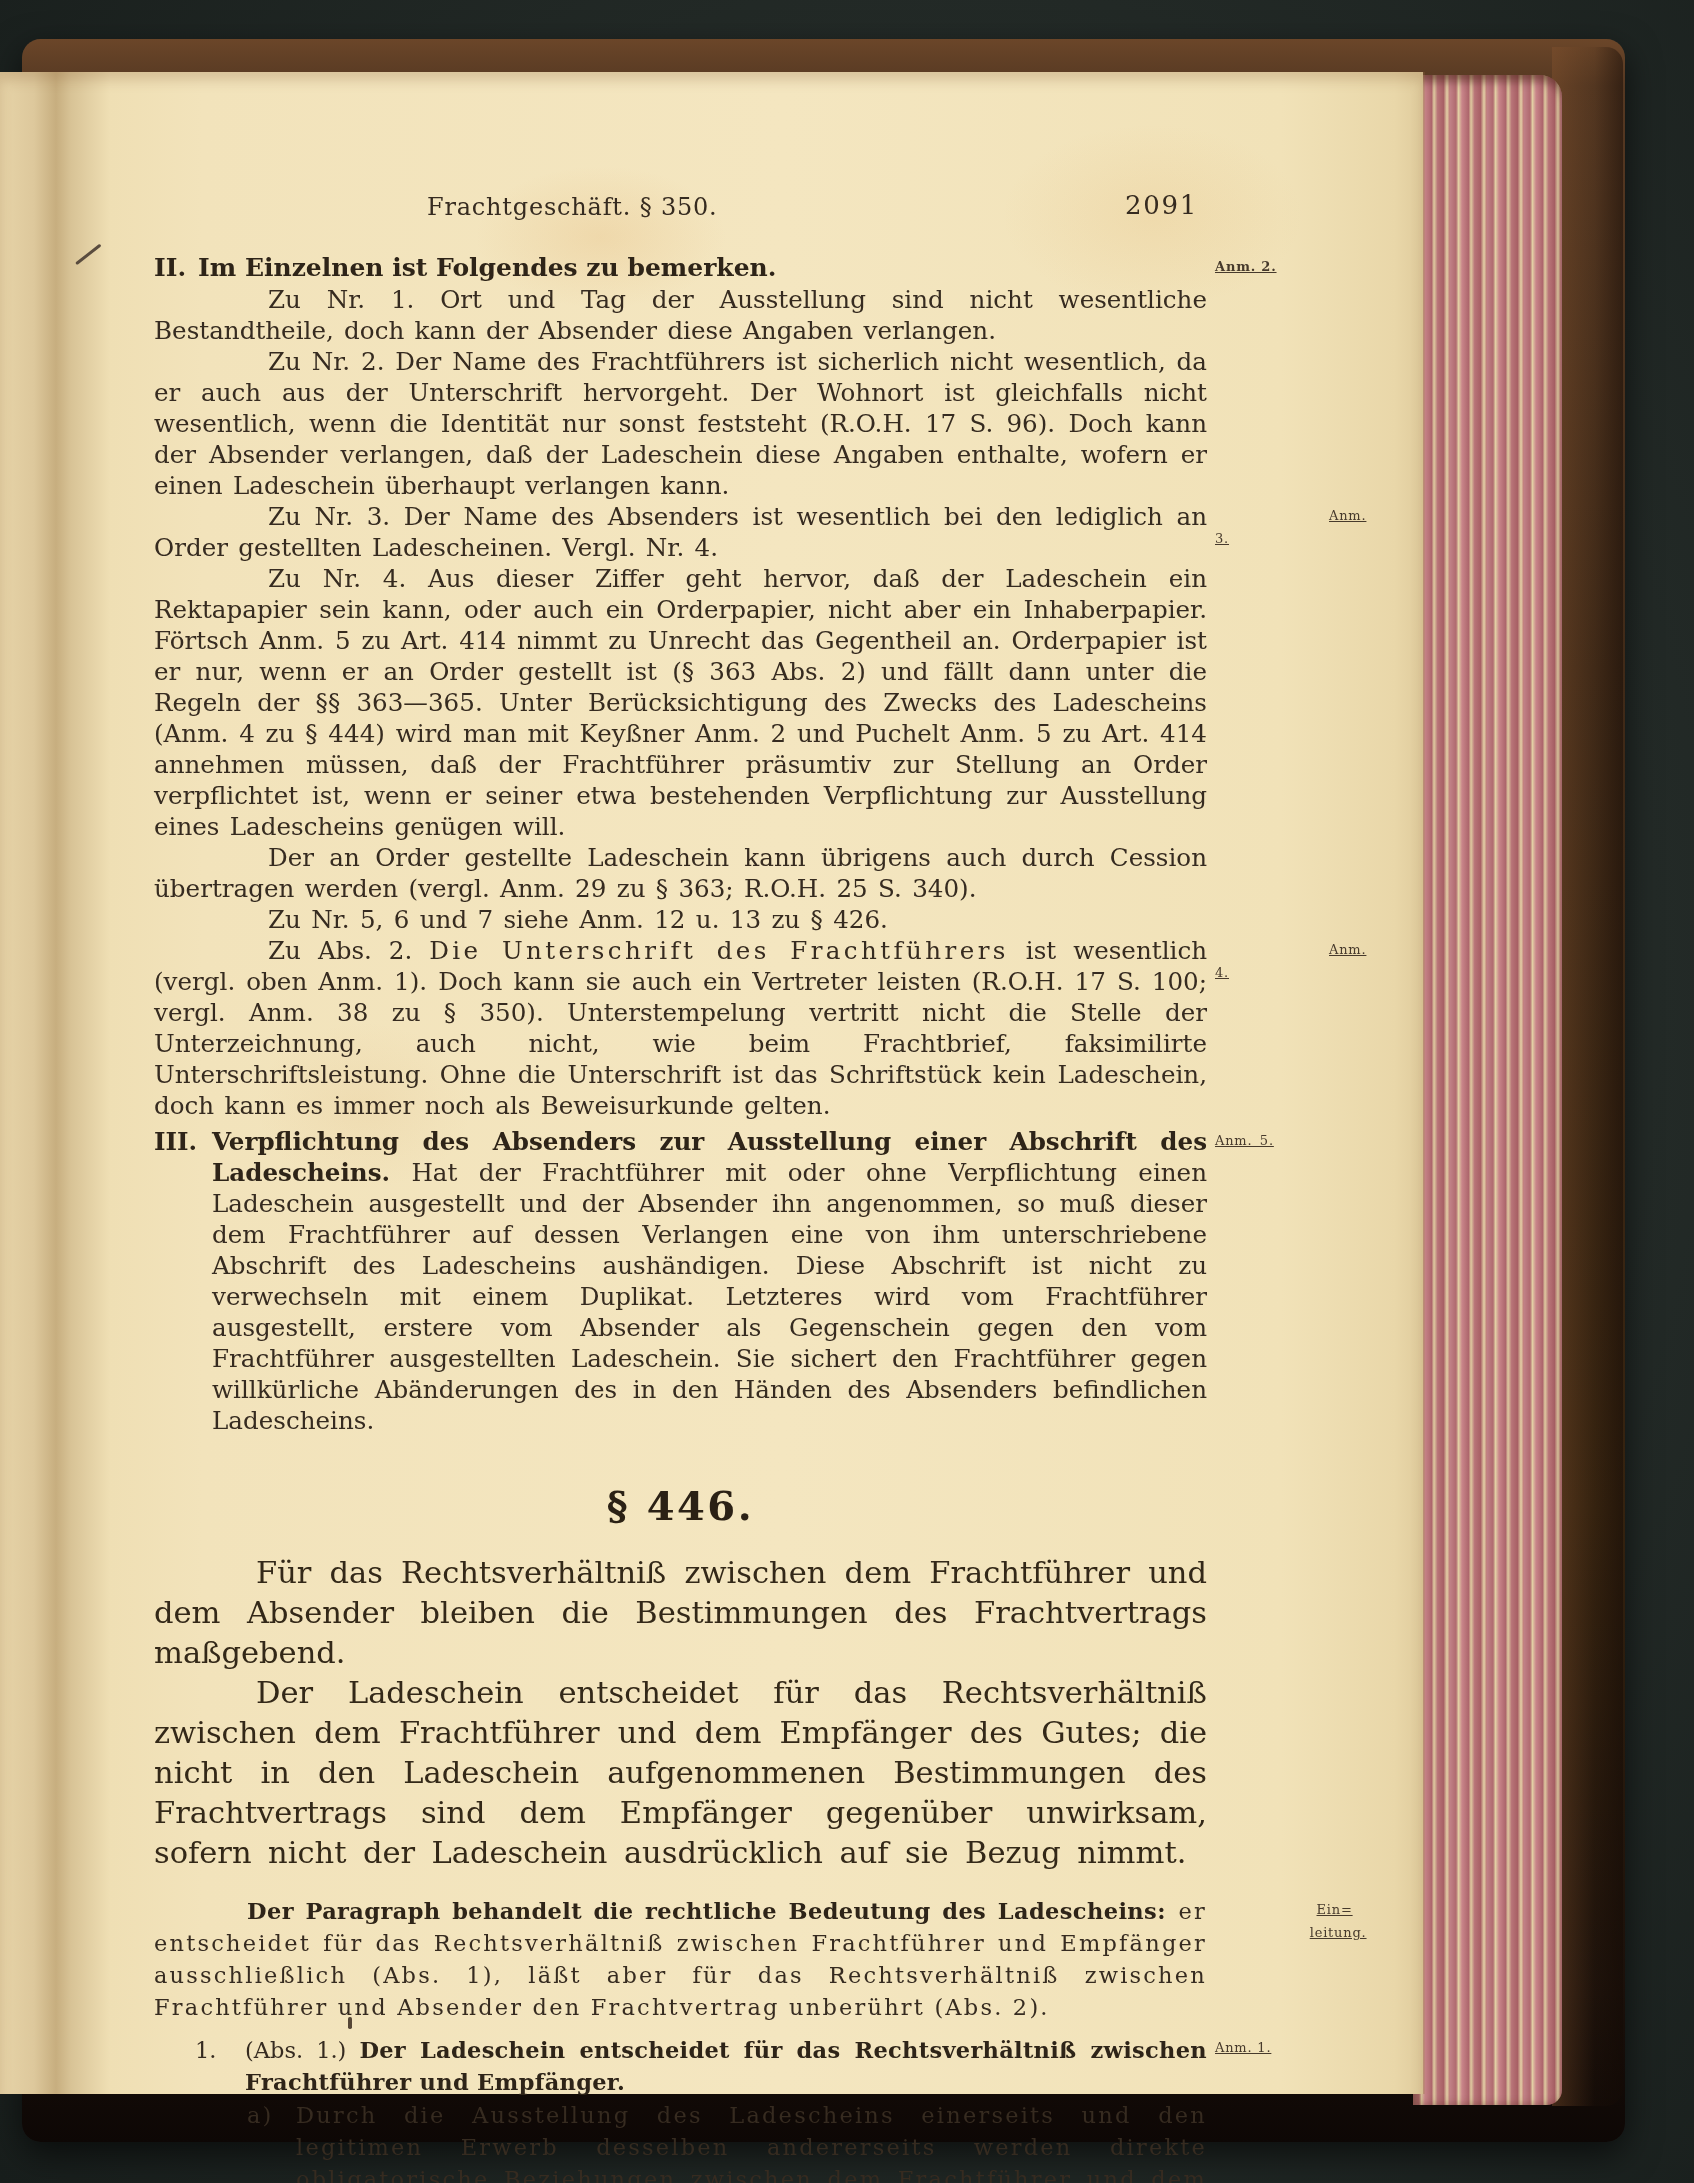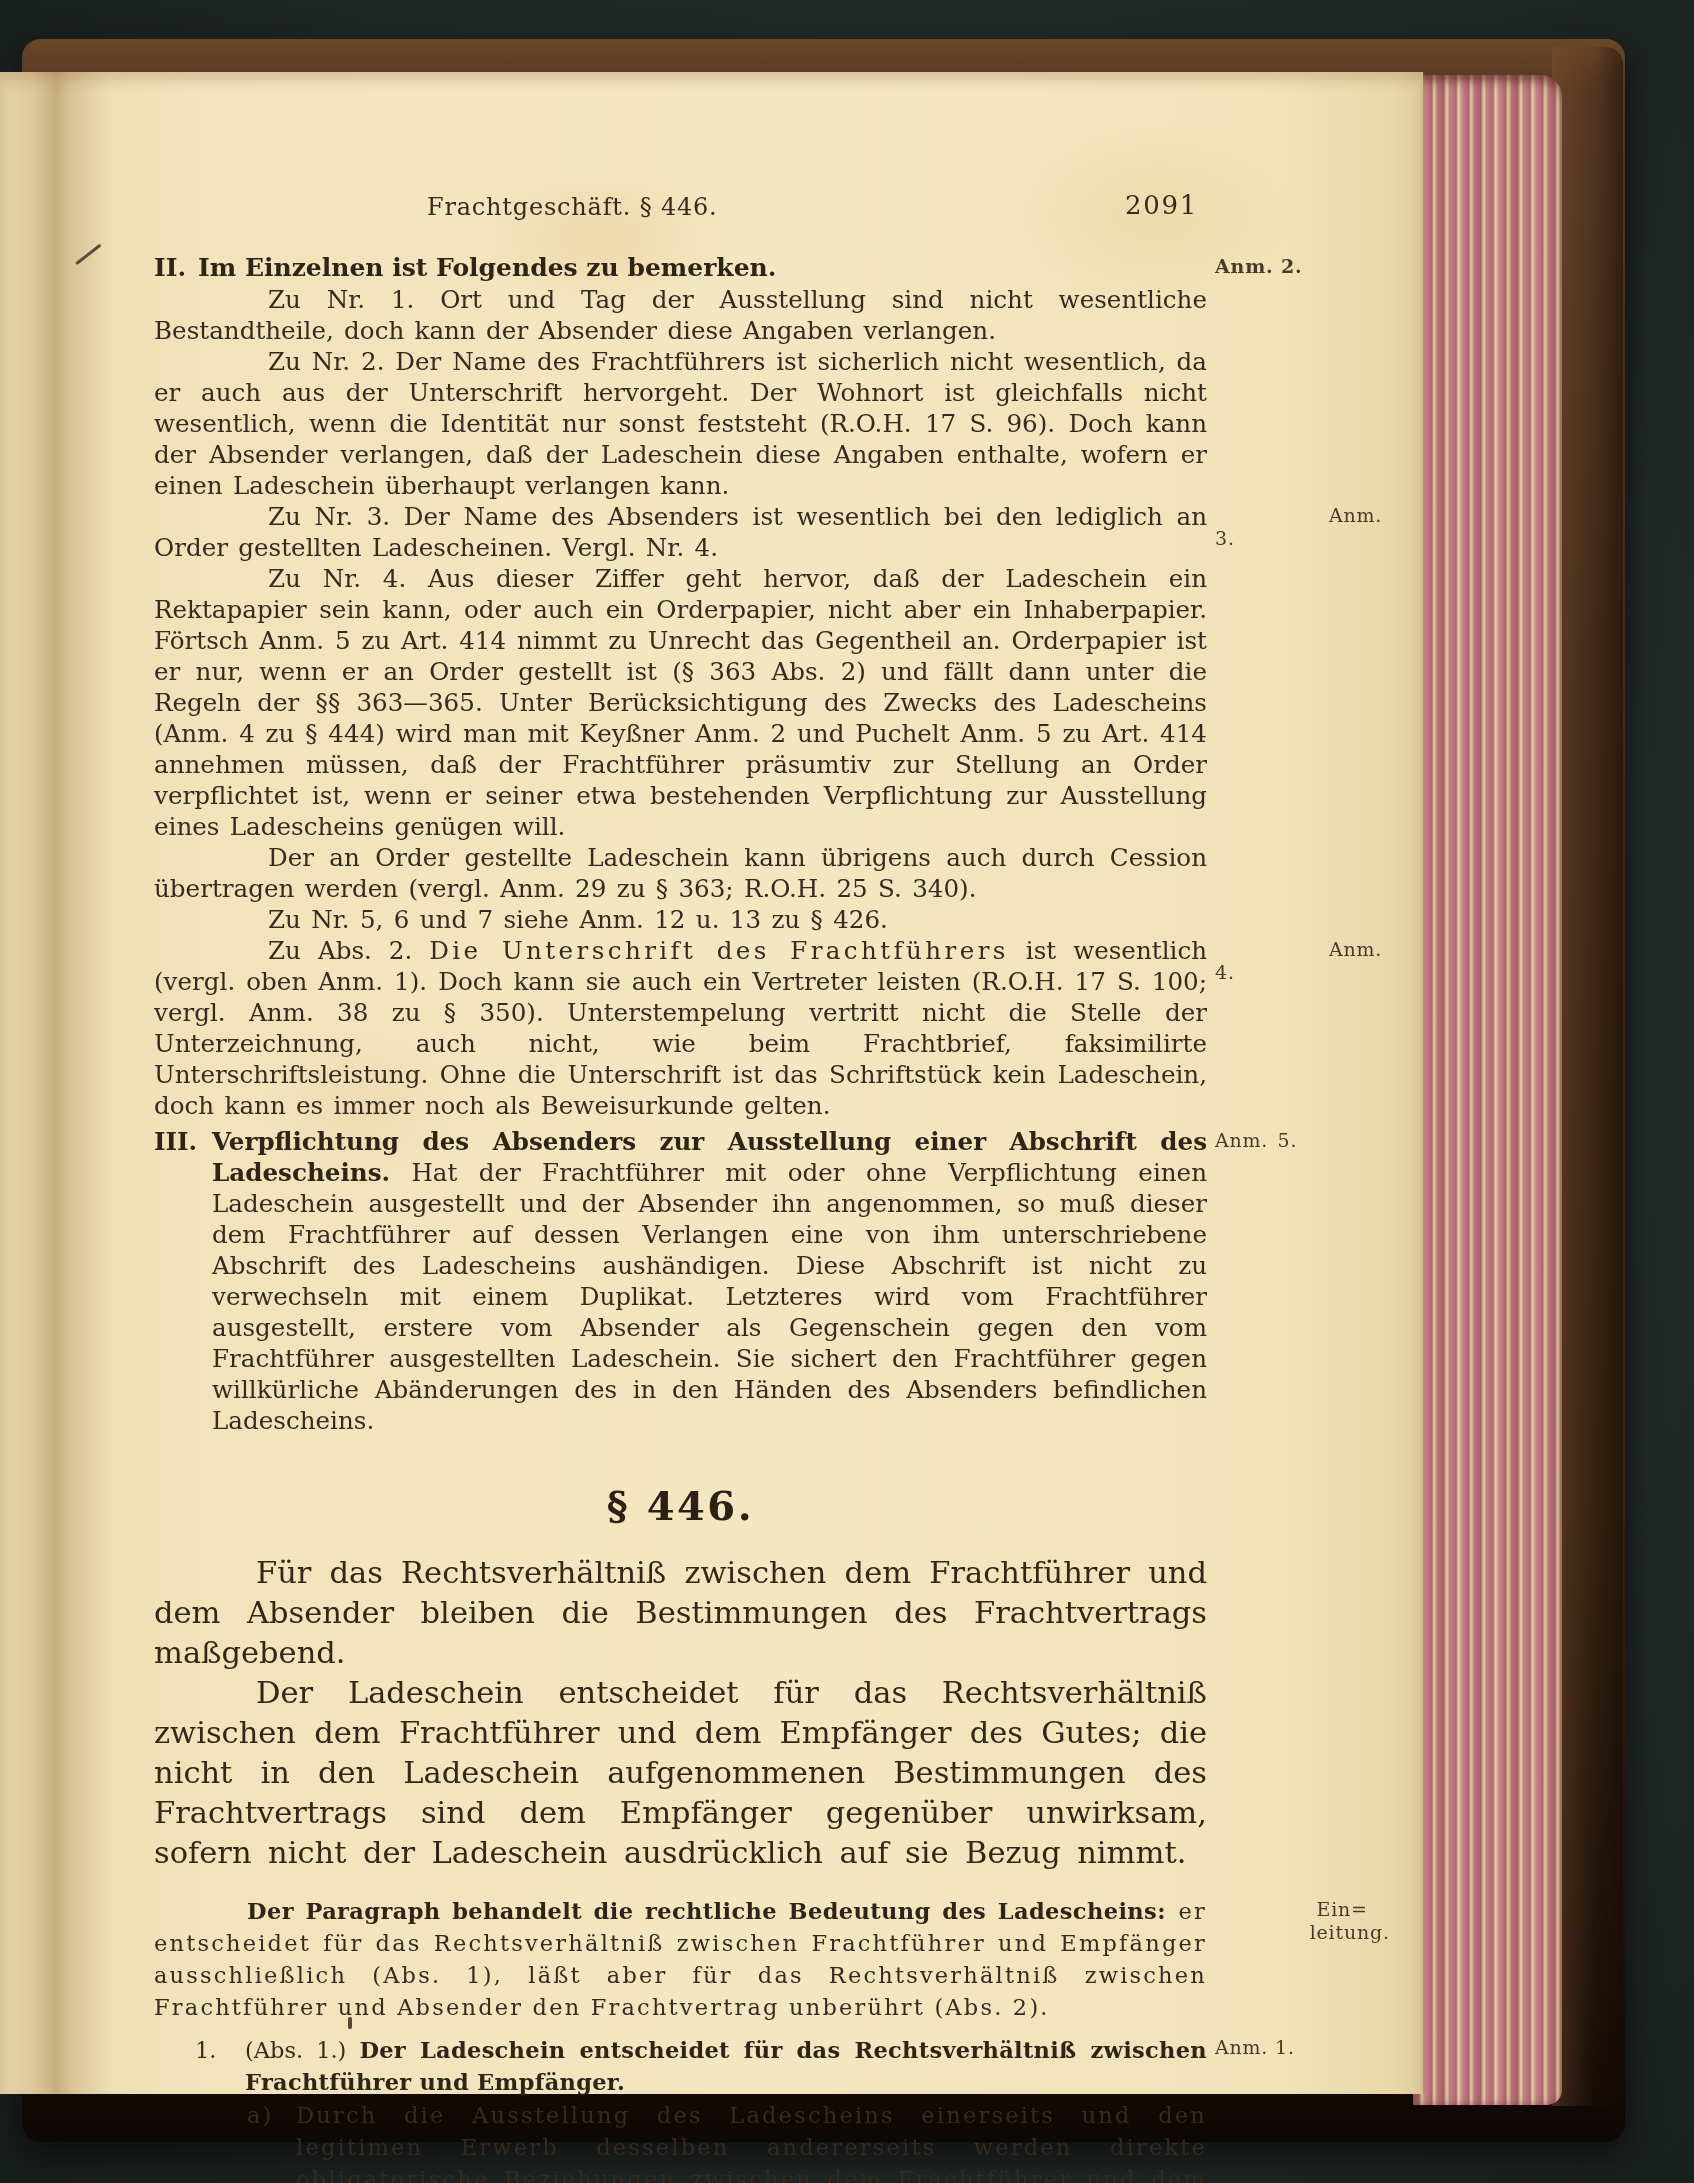--- a/index.html
+++ b/index.html
@@ -29,22 +29,22 @@
   .s2{left:1000px;top:51px;width:305px;height:186px;background:radial-gradient(ellipse,rgba(220,160,80,0.13),rgba(220,160,80,0) 70%);}
   .s3{left:254px;top:949px;width:220px;height:169px;background:radial-gradient(ellipse,rgba(200,140,70,0.09),rgba(200,140,70,0) 70%);}
   .pen-mark{position:absolute;left:73px;top:181px;width:30.5px;height:3.4px;background:#5a4c3e;border-radius:1.7px;
           transform:rotate(-38deg);}
   .speck{position:absolute;left:348px;top:1945px;width:4.2px;height:12px;background:#564737;border-radius:1.7px;}
   
   .content{position:absolute;left:154px;top:0;width:1053px;}
   .running-head{position:relative;height:34px;margin-top:121px;font-size:24px;}
   .head-title{position:absolute;left:273px;top:0;letter-spacing:0.8px;}
   .head-page{position:absolute;left:971px;top:-3.4px;font-size:26px;letter-spacing:1.7px;}
-  .margin-note{position:absolute;left:1061px;top:2.5px;width:152px;font-size:19px;line-height:23px;
-          color:#473a2c;letter-spacing:0.8px;}
+  .margin-note{position:absolute;left:1061px;top:2.5px;width:152px;font-size:13px;line-height:23px;
+          color:#473a2c;letter-spacing:0.8px;text-decoration:underline;}
   .mn-line2{display:block;padding-left:1.7px;}
   .mn-line1{display:block;padding-left:8.5px;}
   .h2{position:relative;margin-top:25.4px;font-weight:700;font-size:25px;line-height:32px;color:#2e2418;}
   .h2 .numeral{margin-right:12px;}
   p.para{position:relative;margin:0;font-size:24.6px;line-height:31px;text-align:justify;
           text-indent:114px;word-spacing:2.5px;}
   .spaced{letter-spacing:3.4px;}
   .hang3{position:relative;margin:5.1px 0 0 0;padding-left:58px;font-size:24.6px;line-height:31px;text-align:justify;word-spacing:2.5px;}
   .hang3 .numeral{position:absolute;left:0;top:0;font-weight:700;color:#2e2418;}
   .hang3 .lead-bold{font-weight:700;color:#2e2418;}
@@ -72,21 +72,21 @@
   <div class="page">
     <div class="stain s1"></div>
     <div class="stain s2"></div>
     <div class="stain s3"></div>
     <div class="pen-mark"></div>
     <div class="speck"></div>
 
     <div class="content">
 
       <div class="running-head">
-        <span class="head-title">Frachtgeschäft. § 446.</span>
+        <span class="head-title">Frachtgeschäft. § 350.</span>
         <span class="head-page">2091</span>
       </div>
 
       <div class="h2">
         <span class="margin-note">Anm. 2.</span>
         <span class="numeral">II.</span><span>Im Einzelnen ist Folgendes zu bemerken.</span>
       </div>
 
       <p class="para">
         <span>Zu Nr. 1. Ort und Tag der Ausstellung sind nicht wesentliche Bestandtheile, doch kann der Absender diese Angaben verlangen.</span>

